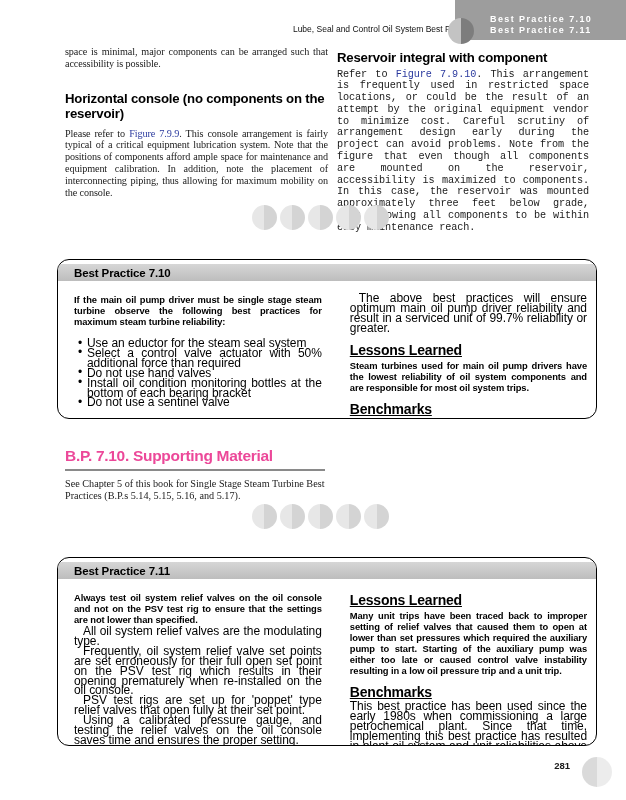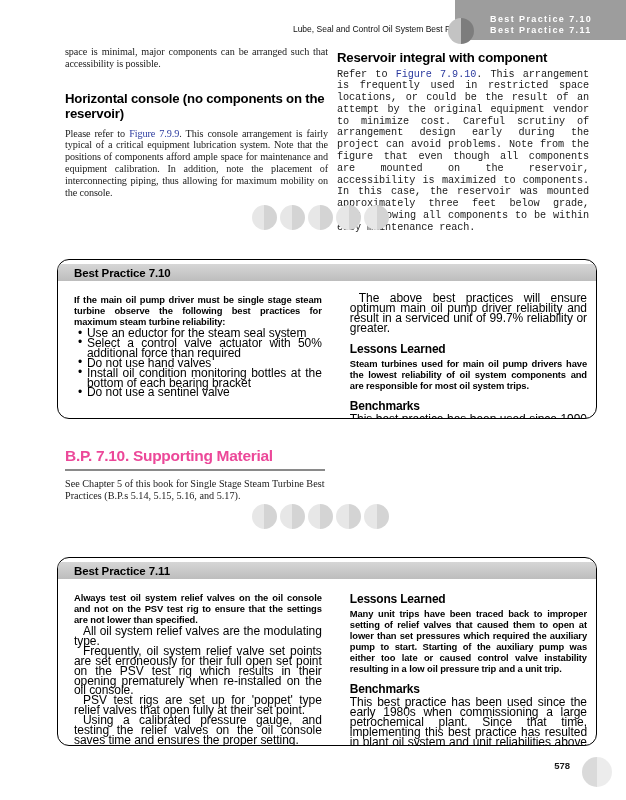--- a/index.html
+++ b/index.html
@@ -78,26 +78,27 @@
 
   .bx-lead {
     font-weight:bold; font-size:9.4px; line-height:11px;
     text-align:justify; letter-spacing:-0.1px; margin-bottom:2px;
   }
   .bx-body {
     font-size:12px; line-height:9.9px; letter-spacing:-0.05px;
     text-align:justify;
   }
   .bx-para { text-indent:9px; }
-  .bx-bullets { list-style:none; margin-top:2px; }
+  .bx-bullets { list-style:none; margin-top:12px; }
   .bx-li { position:relative; padding-left:13px; }
   .bx-li::before { content:"\2022"; position:absolute; left:4px; top:-0.5px; }
   .bx-subhead {
-    font-weight:bold; font-size:12px; letter-spacing:-0.2px;
+    font-weight:bold; font-size:14px; letter-spacing:-0.2px;
     margin:8px 0 2px 0;
+    text-decoration:underline;
   }
   .bp-col-r .bx-subhead.flush { margin-top:0; }
 
   
   .supporting { position:absolute; left:65px; top:447px; width:268px; }
   .supporting-heading {
     font-family:"Liberation Sans", sans-serif; font-weight:bold;
     font-size:15.5px; letter-spacing:-0.3px; color:#ec4899;
   }
   .supporting-rule { width:260px; height:2px; background:#8a8a8a; margin:4px 0 7px 0; }
@@ -198,16 +199,16 @@
       </div>
       <div class="bp-col-r">
         <h3 class="bx-subhead flush">Lessons Learned</h3>
         <p class="bx-lead">Many unit trips have been traced back to improper setting of relief valves that caused them to open at lower than set pressures which required the auxiliary pump to start. Starting of the auxiliary pump was either too late or caused control valve instability resulting in a low oil pressure trip and a unit trip.</p>
         <h3 class="bx-subhead">Benchmarks</h3>
         <p class="bx-body">This best practice has been used since the early 1980s when commissioning a large petrochemical plant. Since that time, implementing this best practice has resulted in plant oil system and unit reliabilities above 99.7%.</p>
       </div>
     </div>
   </div>
 
-  <div class="page-number">578</div>
+  <div class="page-number">281</div>
   <div class="corner-circle"></div>
 
 </div>
 
 </body></html>

